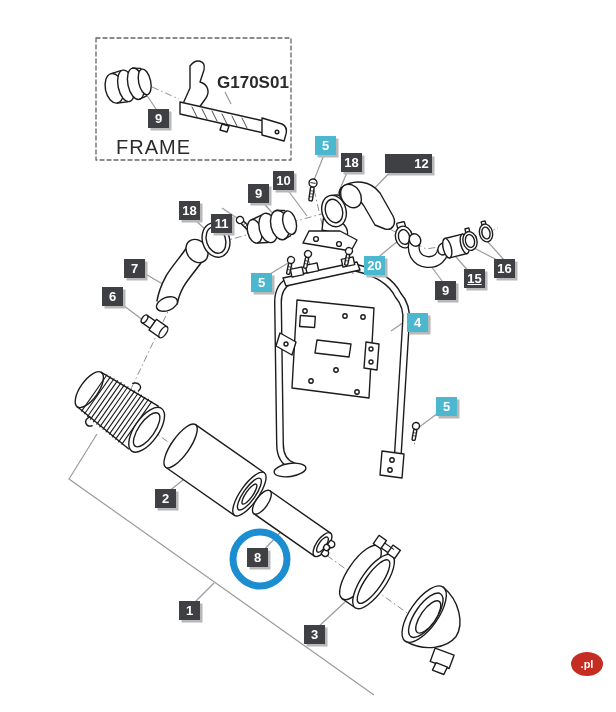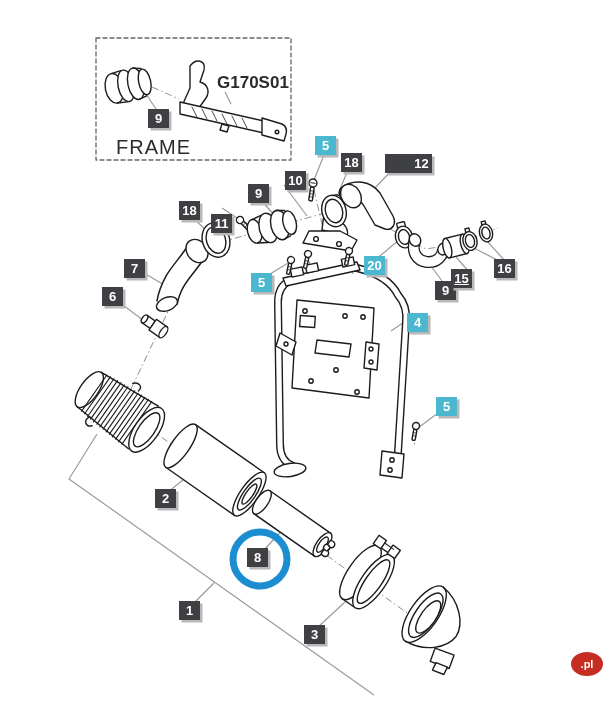--- a/index.html
+++ b/index.html
@@ -268,30 +268,30 @@
   <circle cx="260" cy="559" r="27" fill="none" stroke="#1b8dd0" stroke-width="7"></circle>
 </svg>
 
 <div class="cap frame">FRAME</div>
 <div class="cap code">G170S01</div>
 
 <div class="badge" style="left:148px;top:109px;">9</div>
 <div class="badge cyan" style="left:315px;top:136px;">5</div>
 <div class="badge" style="left:341px;top:153px;">18</div>
 <div class="badge" style="left:385px;top:154px;padding-left:29px;">12</div>
-<div class="badge" style="left:273px;top:171px;margin-left:12px;">10</div>
+<div class="badge" style="left:273px;top:171px;">10</div>
 <div class="badge" style="left:248px;top:184px;">9</div>
 <div class="badge" style="left:211px;top:194px;margin-top:20px;">11</div>
 <div class="badge" style="left:179px;top:201px;">18</div>
 <div class="badge" style="left:124px;top:259px;">7</div>
 <div class="badge" style="left:102px;top:287px;">6</div>
 <div class="badge cyan" style="left:251px;top:273px;">5</div>
 <div class="badge cyan" style="left:364px;top:256px;">20</div>
 <div class="badge" style="left:435px;top:281px;">9</div>
-<div class="badge" style="left:451px;top:269px;text-decoration:underline;">15</div>
+<div class="badge" style="left:464px;top:269px;text-decoration:underline;">15</div>
 <div class="badge" style="left:494px;top:259px;">16</div>
 <div class="badge cyan" style="left:407px;top:313px;">4</div>
 <div class="badge cyan" style="left:436px;top:397px;">5</div>
 <div class="badge" style="left:155px;top:489px;">2</div>
 <div class="badge" style="left:247px;top:548px;">8</div>
 <div class="badge" style="left:179px;top:601px;">1</div>
 <div class="badge" style="left:304px;top:625px;">3</div>
 
 <div class="wm-badge">.pl</div>
 

